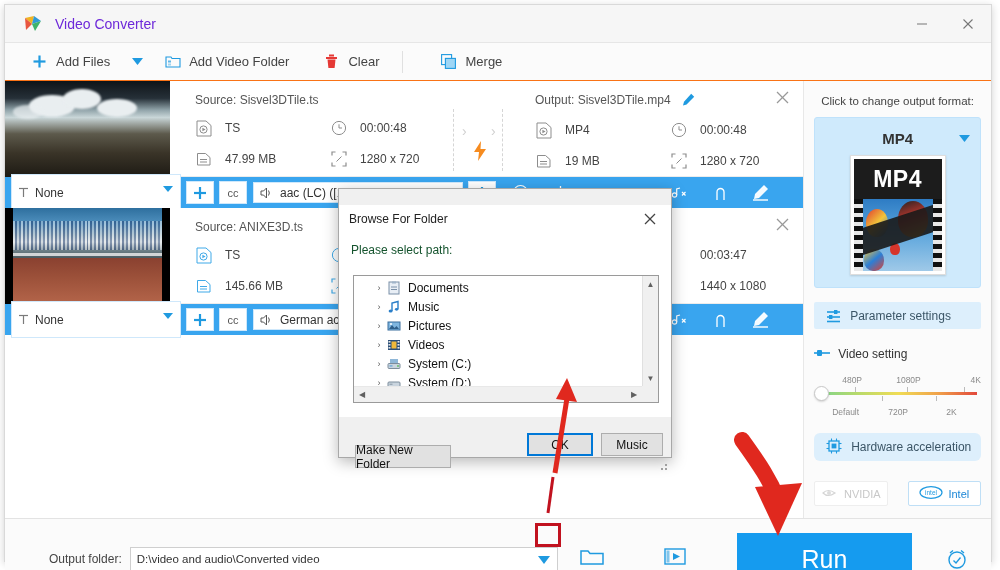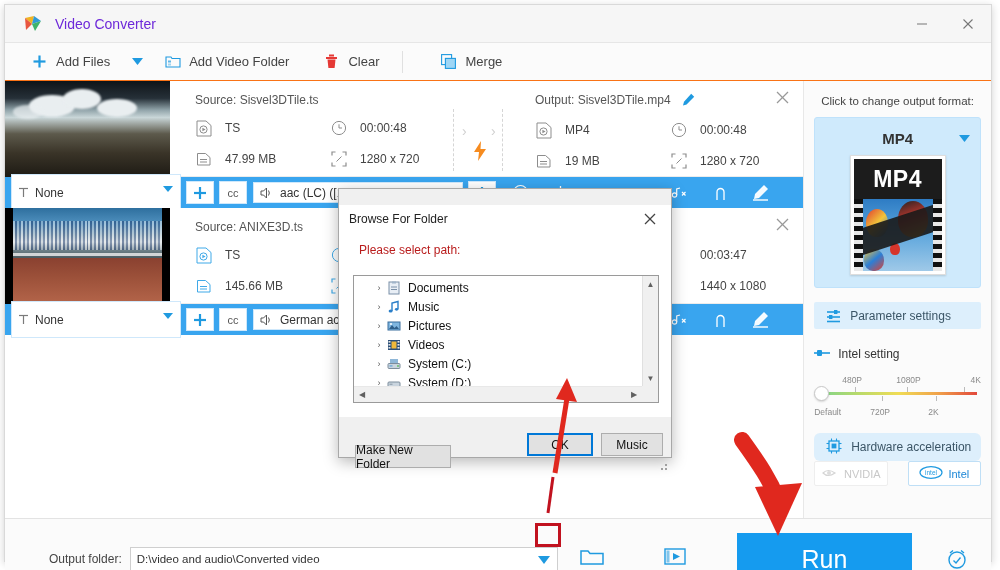--- a/index.html
+++ b/index.html
@@ -229,21 +229,21 @@
   .s-knob {
     position:absolute; left:0px; top:11px; width:15px; height:15px;
     border-radius:50%; background:#fff; border:1px solid #c8c8c8;
     box-shadow:0 1px 2px rgba(0,0,0,.15); cursor:pointer;
   }
   .hw-btn {
     margin-top: 12px; height: 28px; background:#ddeffc;
     display:flex; align-items:center; padding-left:12px;
     font-size:12px; color:#3b5566; cursor:pointer; border-radius:6px;
   }
-  .gpu-row { margin-top: 0; display:flex; gap:20px; }
+  .gpu-row { margin-top: 20px; display:flex; gap:20px; }
   .gpu {
     flex:1; height:25px; border:1px solid #e2e2e2; background:#fff;
     display:flex; align-items:center; justify-content:center; gap:5px;
     font-size:11px; cursor:pointer; border-radius:2px;
   }
   .gpu.off { color:#c8c8c8; border-color:#eee; }
   .gpu.on { color:#1b86d6; border-color:#bfdff6; }
 
   
   .bottombar {
@@ -292,21 +292,21 @@
     height:28px; background:#fff; border-bottom:1px solid #fff;
     display:flex; align-items:center; position:relative;margin-top:16px;
   }
   .dlg-title span { margin-left:10px; font-size:12px; color:#222; }
   .dlg-close {
     position:absolute; right:0; top:0; width:42px; height:28px;
     display:flex;align-items:center;justify-content:center;
     font-size:13px; color:#444; cursor:pointer;
   }
   .dlg-body { background:#fff; height:184px; position:relative; }
-  .dlg-prompt { font-size:12px; color:#b91c1c; padding:10px 0 0 20px; }
+  .dlg-prompt { font-size:12px; color:#14532d; padding:10px 0 0 12px; }
   .tree-wrap {
     position:absolute; left:14px; top:42px; right:12px; bottom:14px;
     border:1px solid #9a9a9a; background:#fff; overflow:hidden;
   }
   .tree {
     position:absolute; left:0; top:0; right:16px; bottom:16px;
     overflow:hidden; padding-top:2px;
   }
   .tr {
     display:flex; align-items:center; height:19px;
@@ -866,37 +866,37 @@
         <span>Parameter settings</span>
       </div>
 
       <div class="quick">
         <span class="qi">
           <svg width="17" height="10" viewBox="0 0 17 10">
                 <line x1="0" y1="5" x2="16" y2="5" stroke="#1f9ae0" stroke-width="1.6"></line>
                 <rect x="3" y="2" width="5" height="6" rx="1" fill="#1f9ae0"></rect>
               </svg>
         </span>
-        <span>Intel setting</span>
+        <span>Video setting</span>
       </div>
 
       <div class="slider-wrap">
         <div class="s-top">
           <span class="s-lab" style="left:28px;top:0;">480P</span>
           <span class="s-lab" style="left:82px;top:0;">1080P</span>
           <span class="s-lab" style="right:0px;top:0;">4K</span>
         </div>
         <div class="s-tick" style="left:41px;"></div>
         <div class="s-tick" style="left:93px;"></div>
         <div class="s-tick" style="left:150px;"></div>
         <div class="s-track"></div>
         <div class="s-tick below" style="left:68px;"></div>
         <div class="s-tick below" style="left:122px;"></div>
         <div class="s-knob"></div>
-        <div class="s-bot" style="position:absolute;top:28px;left:0;right:0;">
+        <div class="s-bot" style="position:absolute;top:28px;left:18px;right:0;">
           <span class="s-lab" style="left:0px;top:0;">Default</span>
           <span class="s-lab" style="left:56px;top:0;">720P</span>
           <span class="s-lab" style="left:114px;top:0;">2K</span>
         </div>
       </div>
 
       <div class="hw-btn">
         <span class="rpi" style="margin-right:9px">
           <svg width="16" height="16" viewBox="0 0 16 16">
                 <rect x="3" y="3" width="10" height="10" fill="none" stroke="#1f9ae0" stroke-width="1.3"></rect>

